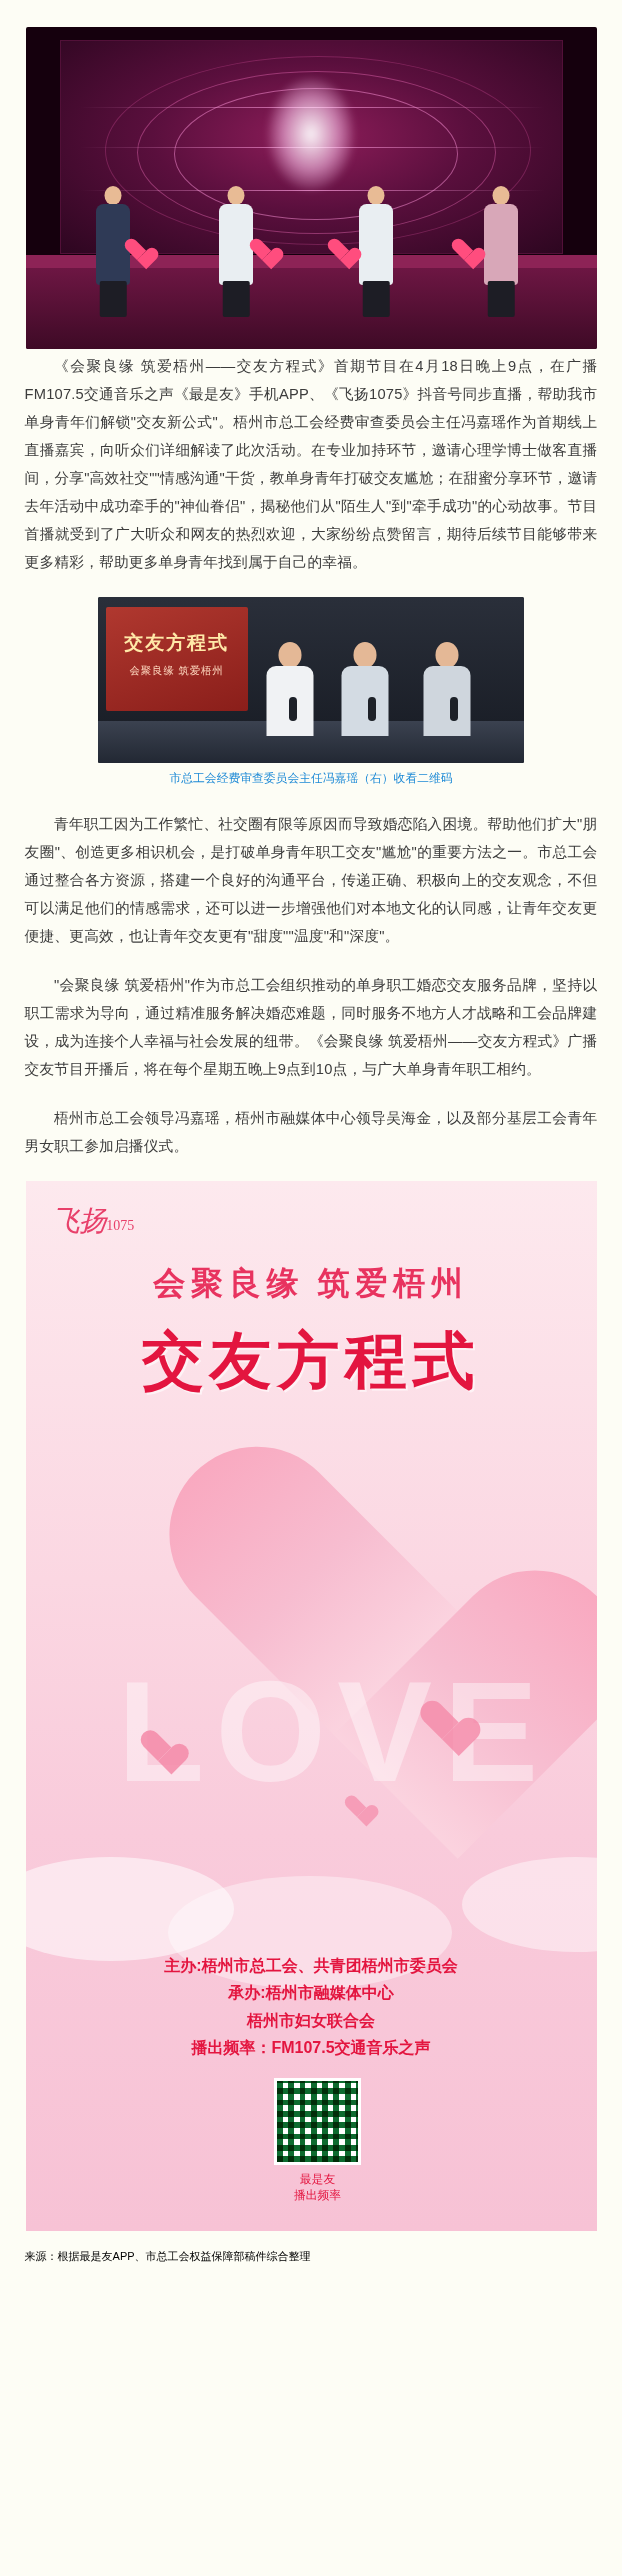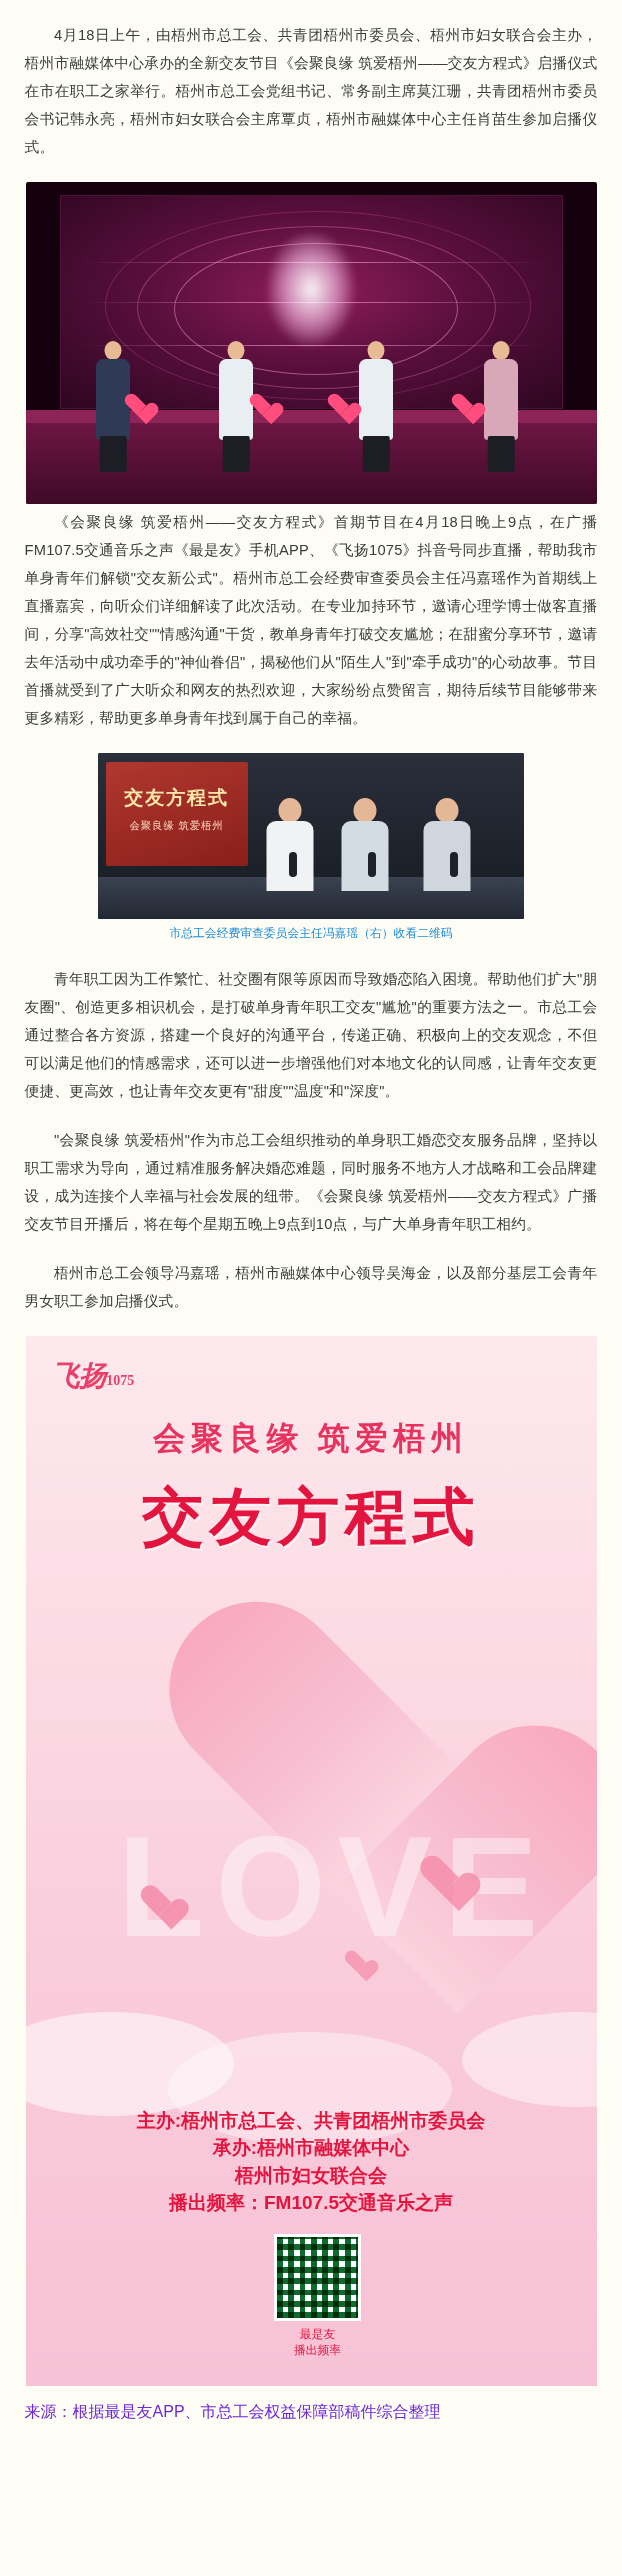--- a/index.html
+++ b/index.html
@@ -187,21 +187,21 @@
     margin: 13.2px auto 0 auto;
     position: relative;
     background: linear-gradient(180deg, #fde9ee 0%, #fbd7e2 38%, #f9cbdb 62%, #f7c2d5 100%);
     overflow: hidden;
     padding-bottom: 28px;
   }
   .poster-logo {
     position: absolute; left: 26.5px; top: 21px;
     color: #e8406a;
     font-style: italic;
-    font-weight: bold;
+    font-weight: normal;
     font-size: 28px;
     font-family: "Liberation Serif", serif;
     letter-spacing: -0.9px;
   }
   .poster-logo small { font-size: 14px; font-style: normal; letter-spacing: 0; }
   .poster-title1 {
     text-align: center;
     padding-top: 81px;
     font-size: 32px;
     font-weight: bold;
@@ -268,21 +268,21 @@
     background: rgba(255,255,255,0.55);
     border-radius: 50%;
   }
   .c1 { left: -38px; bottom: 19px; width: 246px; height: 104px; }
   .c2 { left: 142px; bottom: -9.5px; width: 284px; height: 113px; background: rgba(255,255,255,0.4); }
   .c3 { right: -47px; bottom: 28px; width: 227px; height: 95px; background: rgba(255,255,255,0.45); }
   .poster-info {
     position: relative;
     text-align: center;
     color: #e3153f;
-    font-size: 19px;
+    font-size: 16px;
     line-height: 27.4px;
     font-weight: bold;
     margin-top: -28px;
     padding: 0 19px;
   }
   .qr-row {
     position: relative;
     display: flex;
     justify-content: center;
     gap: 57px;
@@ -304,34 +304,33 @@
       repeating-linear-gradient(0deg, #1b4fa0 0 5.7px, #ffffff 5.7px 11.3px);
     background-blend-mode: multiply;
   }
   .qr-label {
     margin-top: 5.7px;
     font-size: 11.8px;
     color: #e3153f;
     line-height: 16px;
   }
   .source {
-    font-size: 16px;
-    color: #6d28d9;
+    font-size: 11px;
+    color: #000000;
     padding: 15px 24.6px 21px 24.6px;
     line-height: 21px;
   }
 </style>
 </head>
 <body>
 
 <div class="page">
 
   <div class="article">
 
-    <p class="body-text">4月18日上午，由梧州市总工会、共青团梧州市委员会、梧州市妇女联合会主办，梧州市融媒体中心承办的全新交友节目《会聚良缘 筑爱梧州——交友方程式》启播仪式在市在职工之家举行。梧州市总工会党组书记、常务副主席莫江珊，共青团梧州市委员会书记韩永亮，梧州市妇女联合会主席覃贞，梧州市融媒体中心主任肖苗生参加启播仪式。</p>
 
     <div class="figure">
       <div class="photo-wrap">
         <div class="photo">
           <div class="stage-screen">
             <div class="stage-wave w3"></div>
             <div class="stage-wave w2"></div>
             <div class="stage-wave w1"></div>
             <div class="stage-line" style="left:19px; top:66px; width:465px;"></div>
             <div class="stage-line" style="left:19px; top:106px; width:465px;"></div>

